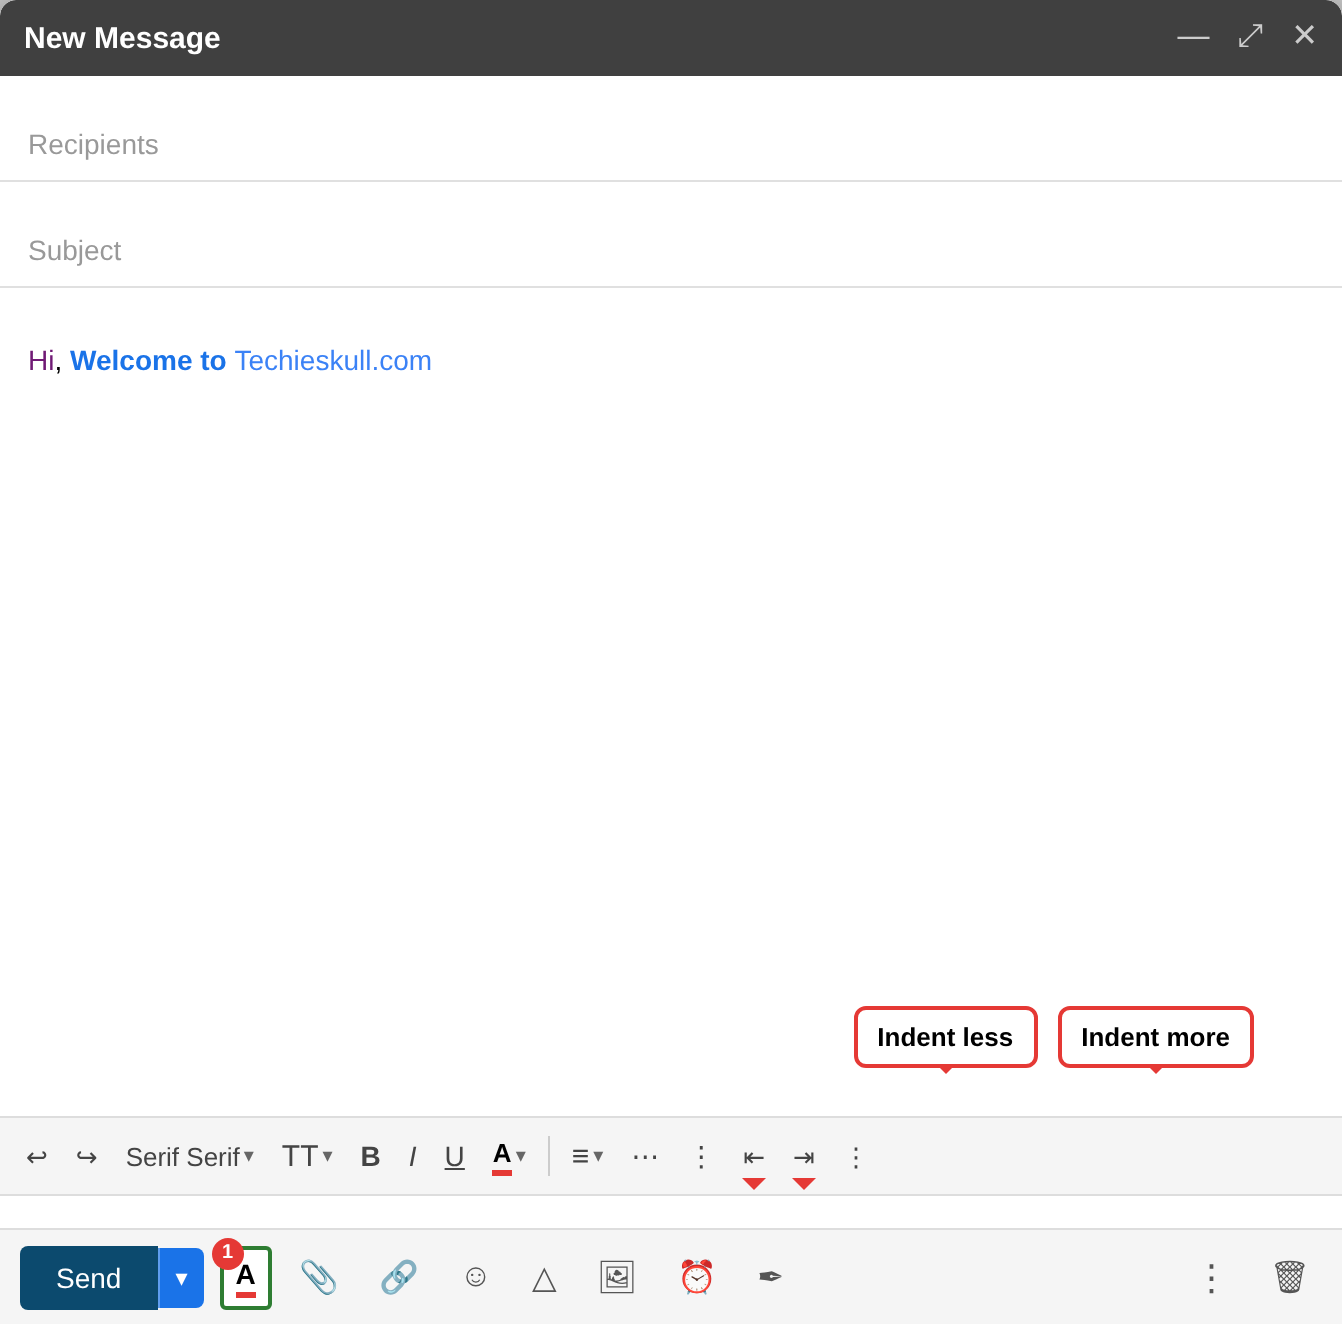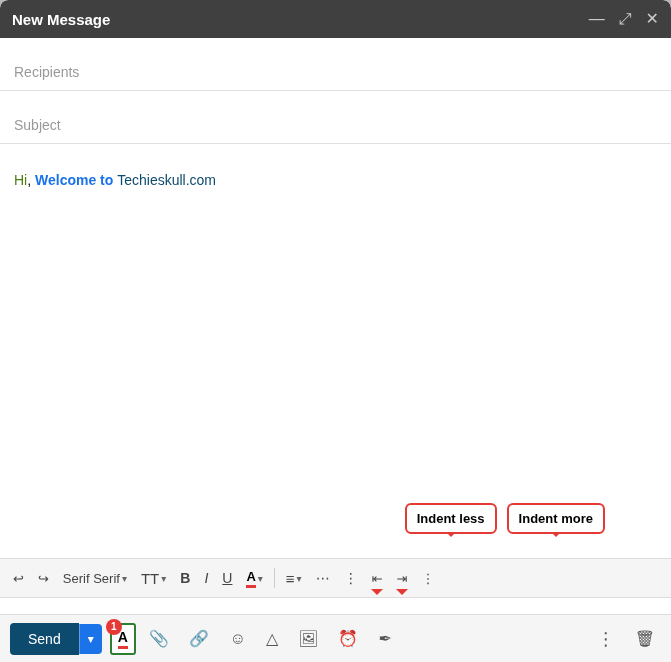--- a/index.html
+++ b/index.html
@@ -69,23 +69,23 @@
       padding: 10px 14px;
       overflow-y: auto;
       background: #fff;
     }
 
     .body-content {
       font-size: 14px;
       line-height: 1.5;
     }
 
-    .body-content .hi { color: #4d7c0f; }
+    .body-content .hi { color: #701a75; }
     .body-content .welcome { color: #1a73e8; font-weight: bold; }
-    .body-content .site { color: #0c4a6e; }
+    .body-content .site { color: #3b82f6; }
 
     .tooltip-bubble {
       background: #fff;
       border: 2px solid #e53935;
       border-radius: 6px;
       padding: 6px 10px;
       font-size: 13px;
       font-weight: bold;
       color: #000;
       white-space: nowrap;
@@ -303,21 +303,21 @@
       width: 0;
       height: 0;
     }
 
     
     .toolbar-tooltip-area {
       position: relative;
       background: #fff;
       display: flex;
       justify-content: flex-end;
-      padding-right: 66px;
+      padding-right: 44px;
       padding-bottom: 8px;
       padding-top: 4px;
     }
 
     .tooltips-row {
       display: flex;
       gap: 10px;
       align-items: flex-end;
     }
 

